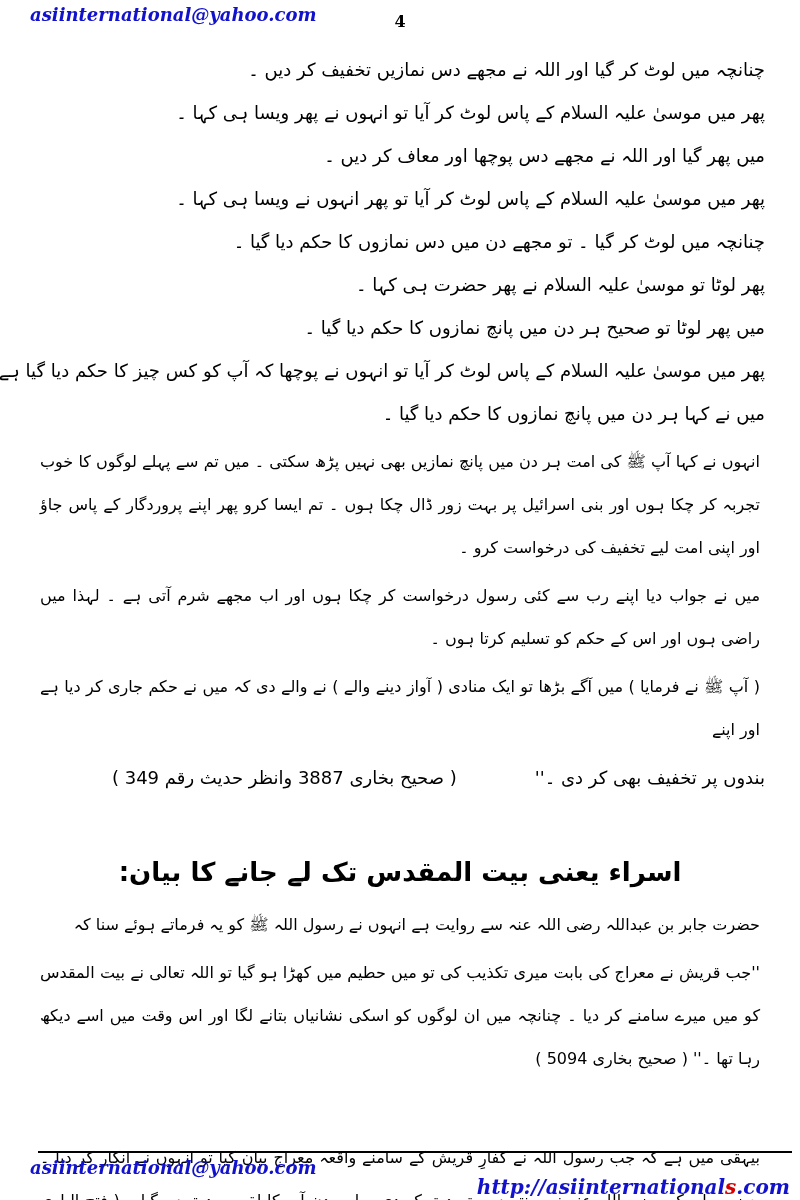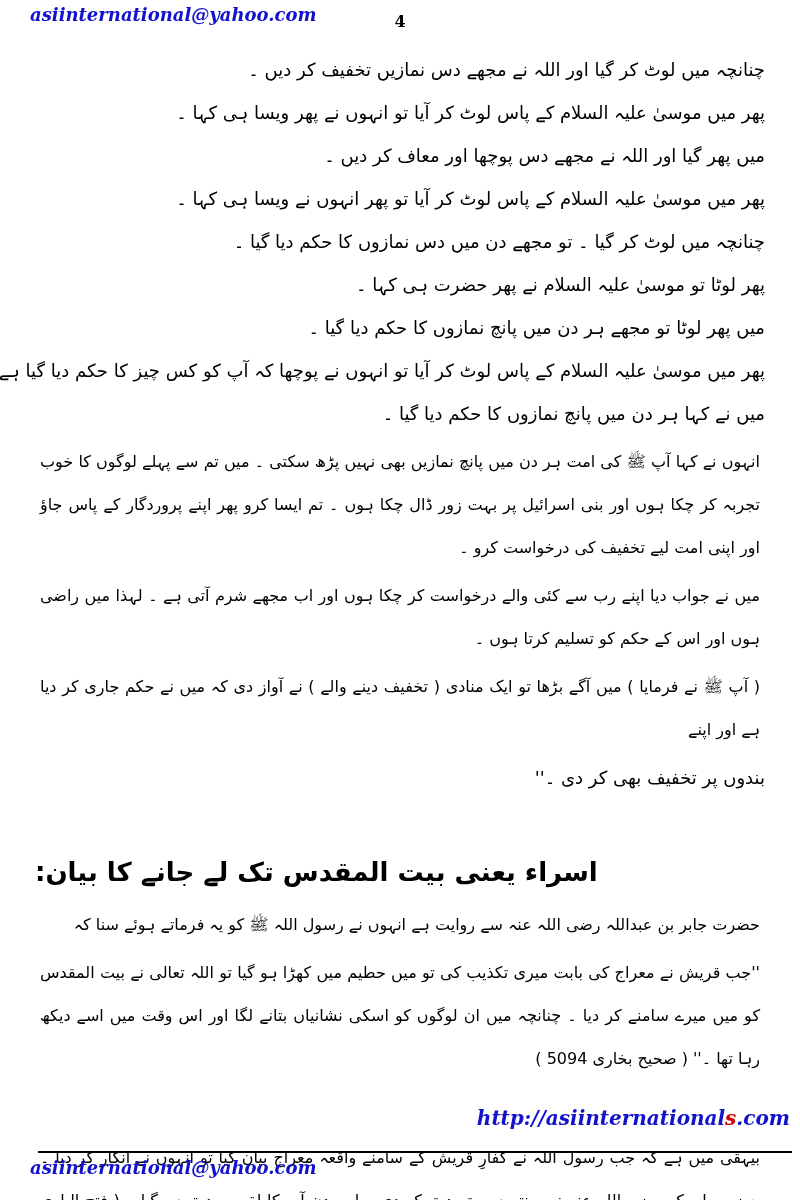--- a/index.html
+++ b/index.html
@@ -49,40 +49,40 @@
     display:flex;
     align-items:baseline;
     column-gap:78px;
     font-size:18px;
     line-height:43px;
   }
   .cite-row .cite{ white-space:nowrap; }
   .section-heading{
     font-size:26px;
     font-weight:bold;
-    text-align:left;
+    text-align:center;
     margin-top:50px;
     margin-bottom:8px;
     line-height:46px;
   }
   
   .footer-rule{
     position:absolute;left:38px;right:8px;top:1151px;
     border-top:2px solid #000;height:0;
   }
   .footer-email{
     position:absolute;left:30px;top:1157px;
     font-family:"DejaVu Serif",serif;
     font-style:italic;font-weight:bold;
     font-size:18px;
     color:#1212cc;
     text-decoration:none;
   }
   .footer-url{
-    position:absolute;right:10px;top:1106px;
+    position:absolute;right:10px;top:1175px;
     font-family:"DejaVu Serif",serif;
     font-style:italic;font-weight:bold;
     font-size:20px;
     color:#1212cc;
     text-decoration:none;
     white-space:nowrap;
   }
   .footer-url .red-s{ color:#d40000; }
   .gap-lg{ height:46px; }
 </style>
@@ -93,30 +93,31 @@
 <div class="page-number">4</div>
 
 <div class="content">
 
   <div class="hadith-line">چنانچہ میں لوٹ کر گیا اور اللہ نے مجھے دس نمازیں تخفیف کر دیں ۔</div>
   <div class="hadith-line">پھر میں موسیٰ علیہ السلام کے پاس لوٹ کر آیا تو انہوں نے پھر ویسا ہی کہا ۔</div>
   <div class="hadith-line">میں پھر گیا اور اللہ نے مجھے دس پوچھا اور معاف کر دیں ۔</div>
   <div class="hadith-line">پھر میں موسیٰ علیہ السلام کے پاس لوٹ کر آیا تو پھر انہوں نے ویسا ہی کہا ۔</div>
   <div class="hadith-line">چنانچہ میں لوٹ کر گیا ۔ تو مجھے دن میں دس نمازوں کا حکم دیا گیا ۔</div>
   <div class="hadith-line">پھر لوٹا تو موسیٰ علیہ السلام نے پھر حضرت ہی کہا ۔</div>
-  <div class="hadith-line">میں پھر لوٹا تو مجھے ہر دن میں پانچ نمازوں کا حکم دیا گیا ۔</div>
+  <div class="hadith-line">میں پھر لوٹا تو صحیح ہر دن میں پانچ نمازوں کا حکم دیا گیا ۔</div>
   <div class="hadith-line">پھر میں موسیٰ علیہ السلام کے پاس لوٹ کر آیا تو انہوں نے پوچھا کہ آپ کو کس چیز کا حکم دیا گیا ہے؟</div>
   <div class="hadith-line">میں نے کہا ہر دن میں پانچ نمازوں کا حکم دیا گیا ۔</div>
 
   <p class="para">انہوں نے کہا آپ ﷺ کی امت ہر دن میں پانچ نمازیں بھی نہیں پڑھ سکتی ۔ میں تم سے پہلے لوگوں کا خوب تجربہ کر چکا ہوں اور بنی اسرائیل پر بہت زور ڈال چکا ہوں ۔ تم ایسا کرو پھر اپنے پروردگار کے پاس جاؤ اور اپنی امت لیے تخفیف کی درخواست کرو ۔</p>
-  <p class="para">میں نے جواب دیا اپنے رب سے کئی والے درخواست کر چکا ہوں اور اب مجھے شرم آتی ہے ۔ لہذا میں راضی ہوں اور اس کے حکم کو تسلیم کرتا ہوں ۔</p>
+  <p class="para">میں نے جواب دیا اپنے رب سے کئی رسول درخواست کر چکا ہوں اور اب مجھے شرم آتی ہے ۔ لہذا میں راضی ہوں اور اس کے حکم کو تسلیم کرتا ہوں ۔</p>
 
-  <p class="para">( آپ ﷺ نے فرمایا ) میں آگے بڑھا تو ایک منادی ( تخفیف دینے والے ) نے آواز دی کہ میں نے حکم جاری کر دیا ہے اور اپنے</p>
+  <p class="para">( آپ ﷺ نے فرمایا ) میں آگے بڑھا تو ایک منادی ( آواز دینے والے ) نے والے دی کہ میں نے حکم جاری کر دیا ہے اور اپنے</p>
   <div class="cite-row">
     <span>بندوں پر تخفیف بھی کر دی ۔''</span>
+    <span class="cite">( صحیح بخاری 3887 وانظر حدیث رقم 349 )</span>
   </div>
 
   <div class="section-heading">اسراء یعنی بیت المقدس تک لے جانے کا بیان:</div>
 
   <p class="para">حضرت جابر بن عبداللہ رضی اللہ عنہ سے روایت ہے انہوں نے رسول اللہ ﷺ کو یہ فرماتے ہوئے سنا کہ</p>
   <p class="para">''جب قریش نے معراج کی بابت میری تکذیب کی تو میں حطیم میں کھڑا ہو گیا تو اللہ تعالی نے بیت المقدس کو میں میرے سامنے کر دیا ۔ چنانچہ میں ان لوگوں کو اسکی نشانیاں بتانے لگا اور اس وقت میں اسے دیکھ رہا تھا ۔'' ( صحیح بخاری 5094 )</p>
 
   <div class="gap-lg"></div>
 
   <p class="para">بیہقی میں ہے کہ جب رسول اللہ نے کفارِ قریش کے سامنے واقعہ معراج بیان کیا تو انہوں نے انکار کر دیا ۔ حضرت ابوبکر رضی اللہ عنہ نے سنتے ہیں تصدیق کر دی ۔ اس دن آپ کا لقب صدیق ہو گیا ۔ ( فتح الباری 8/239 )</p>

